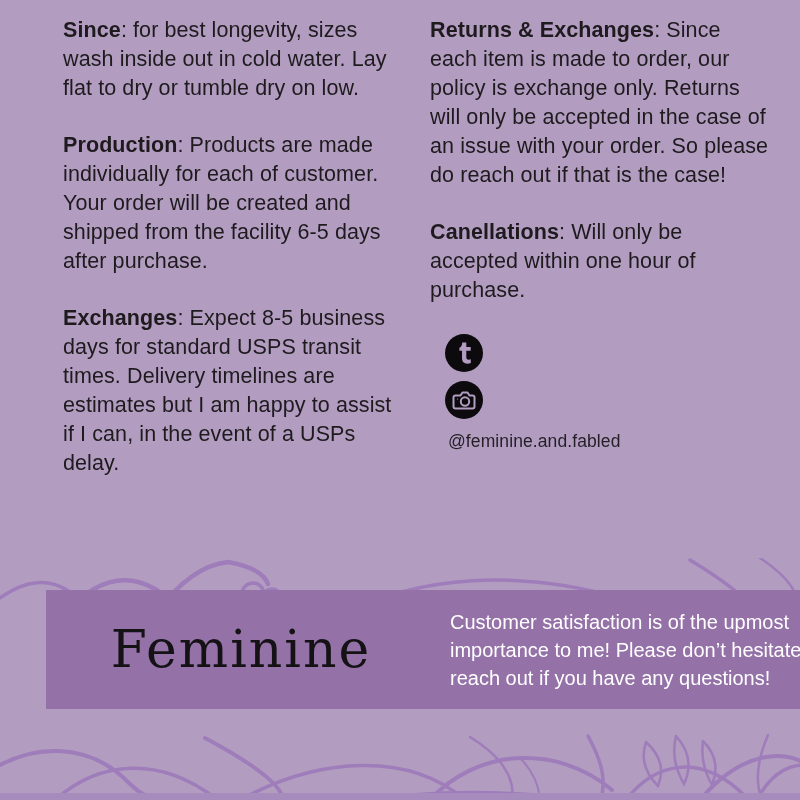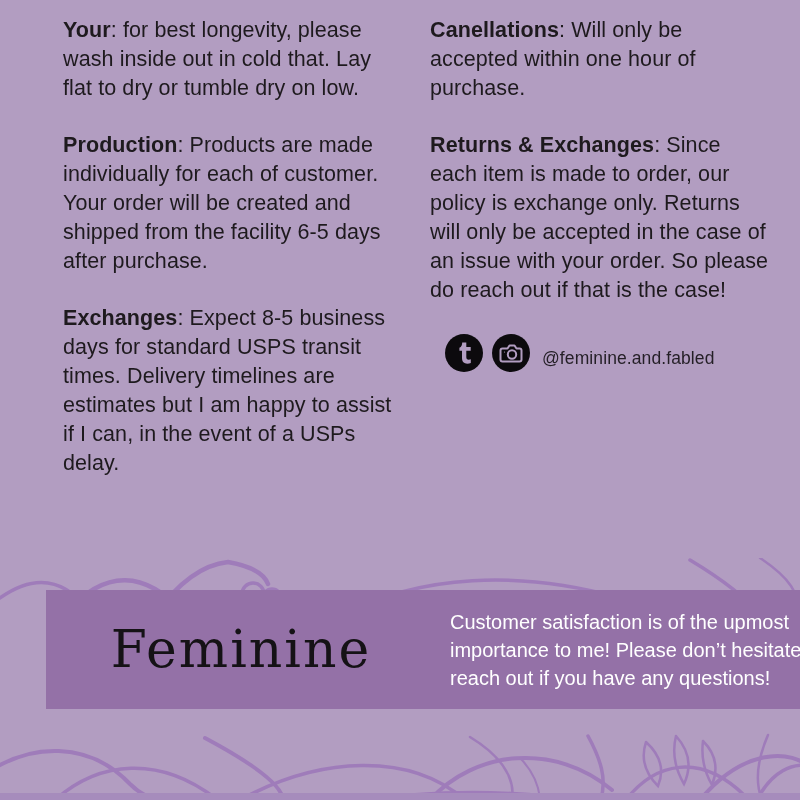--- a/index.html
+++ b/index.html
@@ -19,24 +19,25 @@
     font-size: 21.5px;
     line-height: 29px;
     letter-spacing: 0.1px;
   }
   .col-left  { left: 63px;  }
   .col-right { left: 430px; width: 342px; }
   .col p { margin: 0 0 28px 0; }
   .col strong { font-weight: 700; }
   .social {
     display: flex;
-    align-items: flex-end;
+    align-items: flex-start;
     gap: 7px;
     margin-top: 12px;
     padding-left: 14px;
+    flex-direction: column;
   }
   .social .handle {
     font-size: 17.5px;
     margin-left: 4px;
     color: #241f26;
   }
   .floral {
     position: absolute;
     left: 0;
     top: 558px;
@@ -81,28 +82,28 @@
     color: #ffffff;
   }
   .icon-circle { display: block; }
 </style>
 </head>
 <body>
 
 <div class="canvas">
 
   <div class="col col-left">
-    <p><strong>Your</strong><span>: for best longevity, please wash inside out in cold that. Lay flat to dry or tumble dry on low.</span></p>
+    <p><strong>Since</strong><span>: for best longevity, sizes wash inside out in cold water. Lay flat to dry or tumble dry on low.</span></p>
     <p><strong>Production</strong><span>: Products are made individually for each of customer. Your order will be created and shipped from the facility 6-5 days after purchase.</span></p>
     <p><strong>Exchanges</strong><span>: Expect 8-5 business days for standard USPS transit times. Delivery timelines are estimates but I am happy to assist if I can, in the event of a USPs delay.</span></p>
   </div>
 
   <div class="col col-right">
+    <p><strong>Returns &amp; Exchanges</strong><span>: Since each item is made to order, our policy is exchange only. Returns will only be accepted in the case of an issue with your order. So please do reach out if that is the case!</span></p>
     <p><strong>Canellations</strong><span>: Will only be accepted within one hour of purchase.</span></p>
-    <p><strong>Returns &amp; Exchanges</strong><span>: Since each item is made to order, our policy is exchange only. Returns will only be accepted in the case of an issue with your order. So please do reach out if that is the case!</span></p>
 
     <div class="social">
       <svg class="icon-circle" width="40" height="40" viewBox="0 0 40 40">
         <circle cx="20" cy="20" r="19" fill="#0c0a0d"></circle>
         <path fill="#b29dc1" d="M18.2 9.5h4.1v4.6h4.4v3.7h-4.4v6.3c0 1.9.8 2.7 2.4 2.7.7 0 1.5-.2 2.1-.5v3.6c-.9.5-2.2.8-3.5.8-3.3 0-5.3-1.9-5.3-5.6v-7.3h-2.6v-3.1c2.1-.8 2.7-2.7 2.8-5.2z"></path>
       </svg>
       <svg class="icon-circle" width="40" height="40" viewBox="0 0 40 40">
         <circle cx="20" cy="20" r="19" fill="#0c0a0d"></circle>
         <g fill="none" stroke="#b29dc1" stroke-width="2">
           <path d="M11.5 15.5 h5 l2-3 h5 l2 3 h3 a2 2 0 0 1 2 2 v9 a2 2 0 0 1-2 2 h-17 a2 2 0 0 1-2-2 v-9 a2 2 0 0 1 2-2 z" stroke-linejoin="round"></path>

